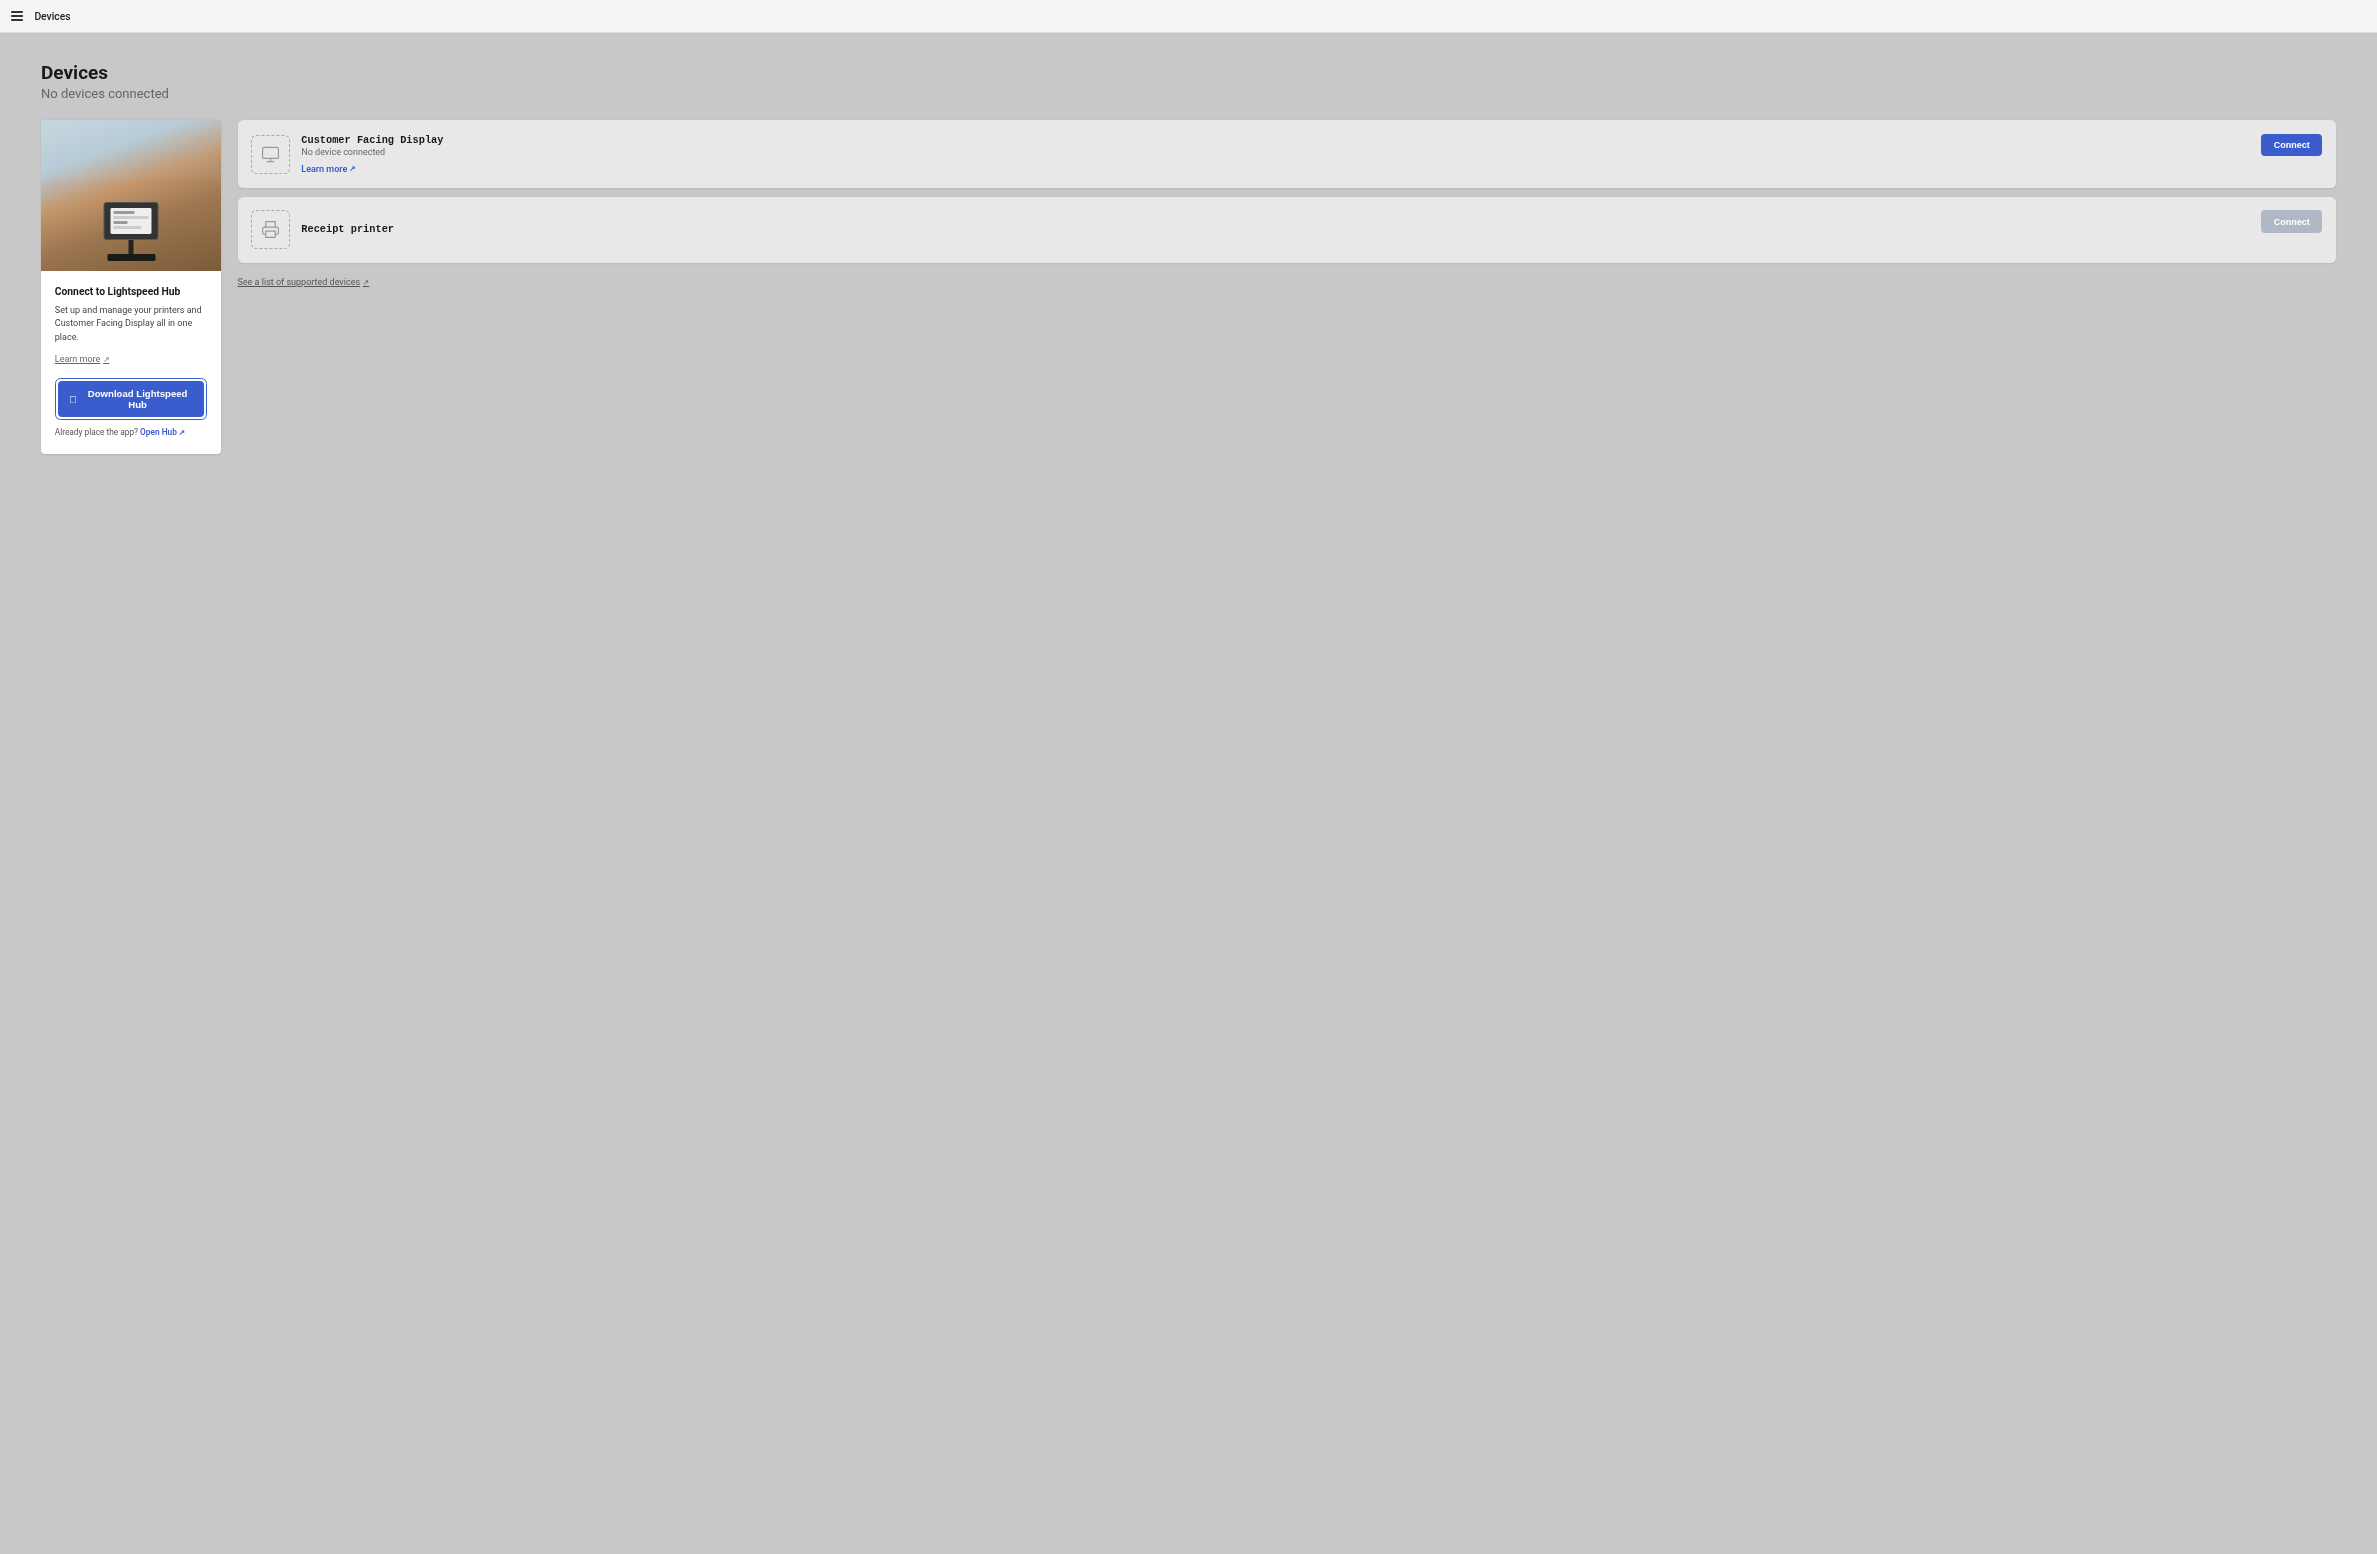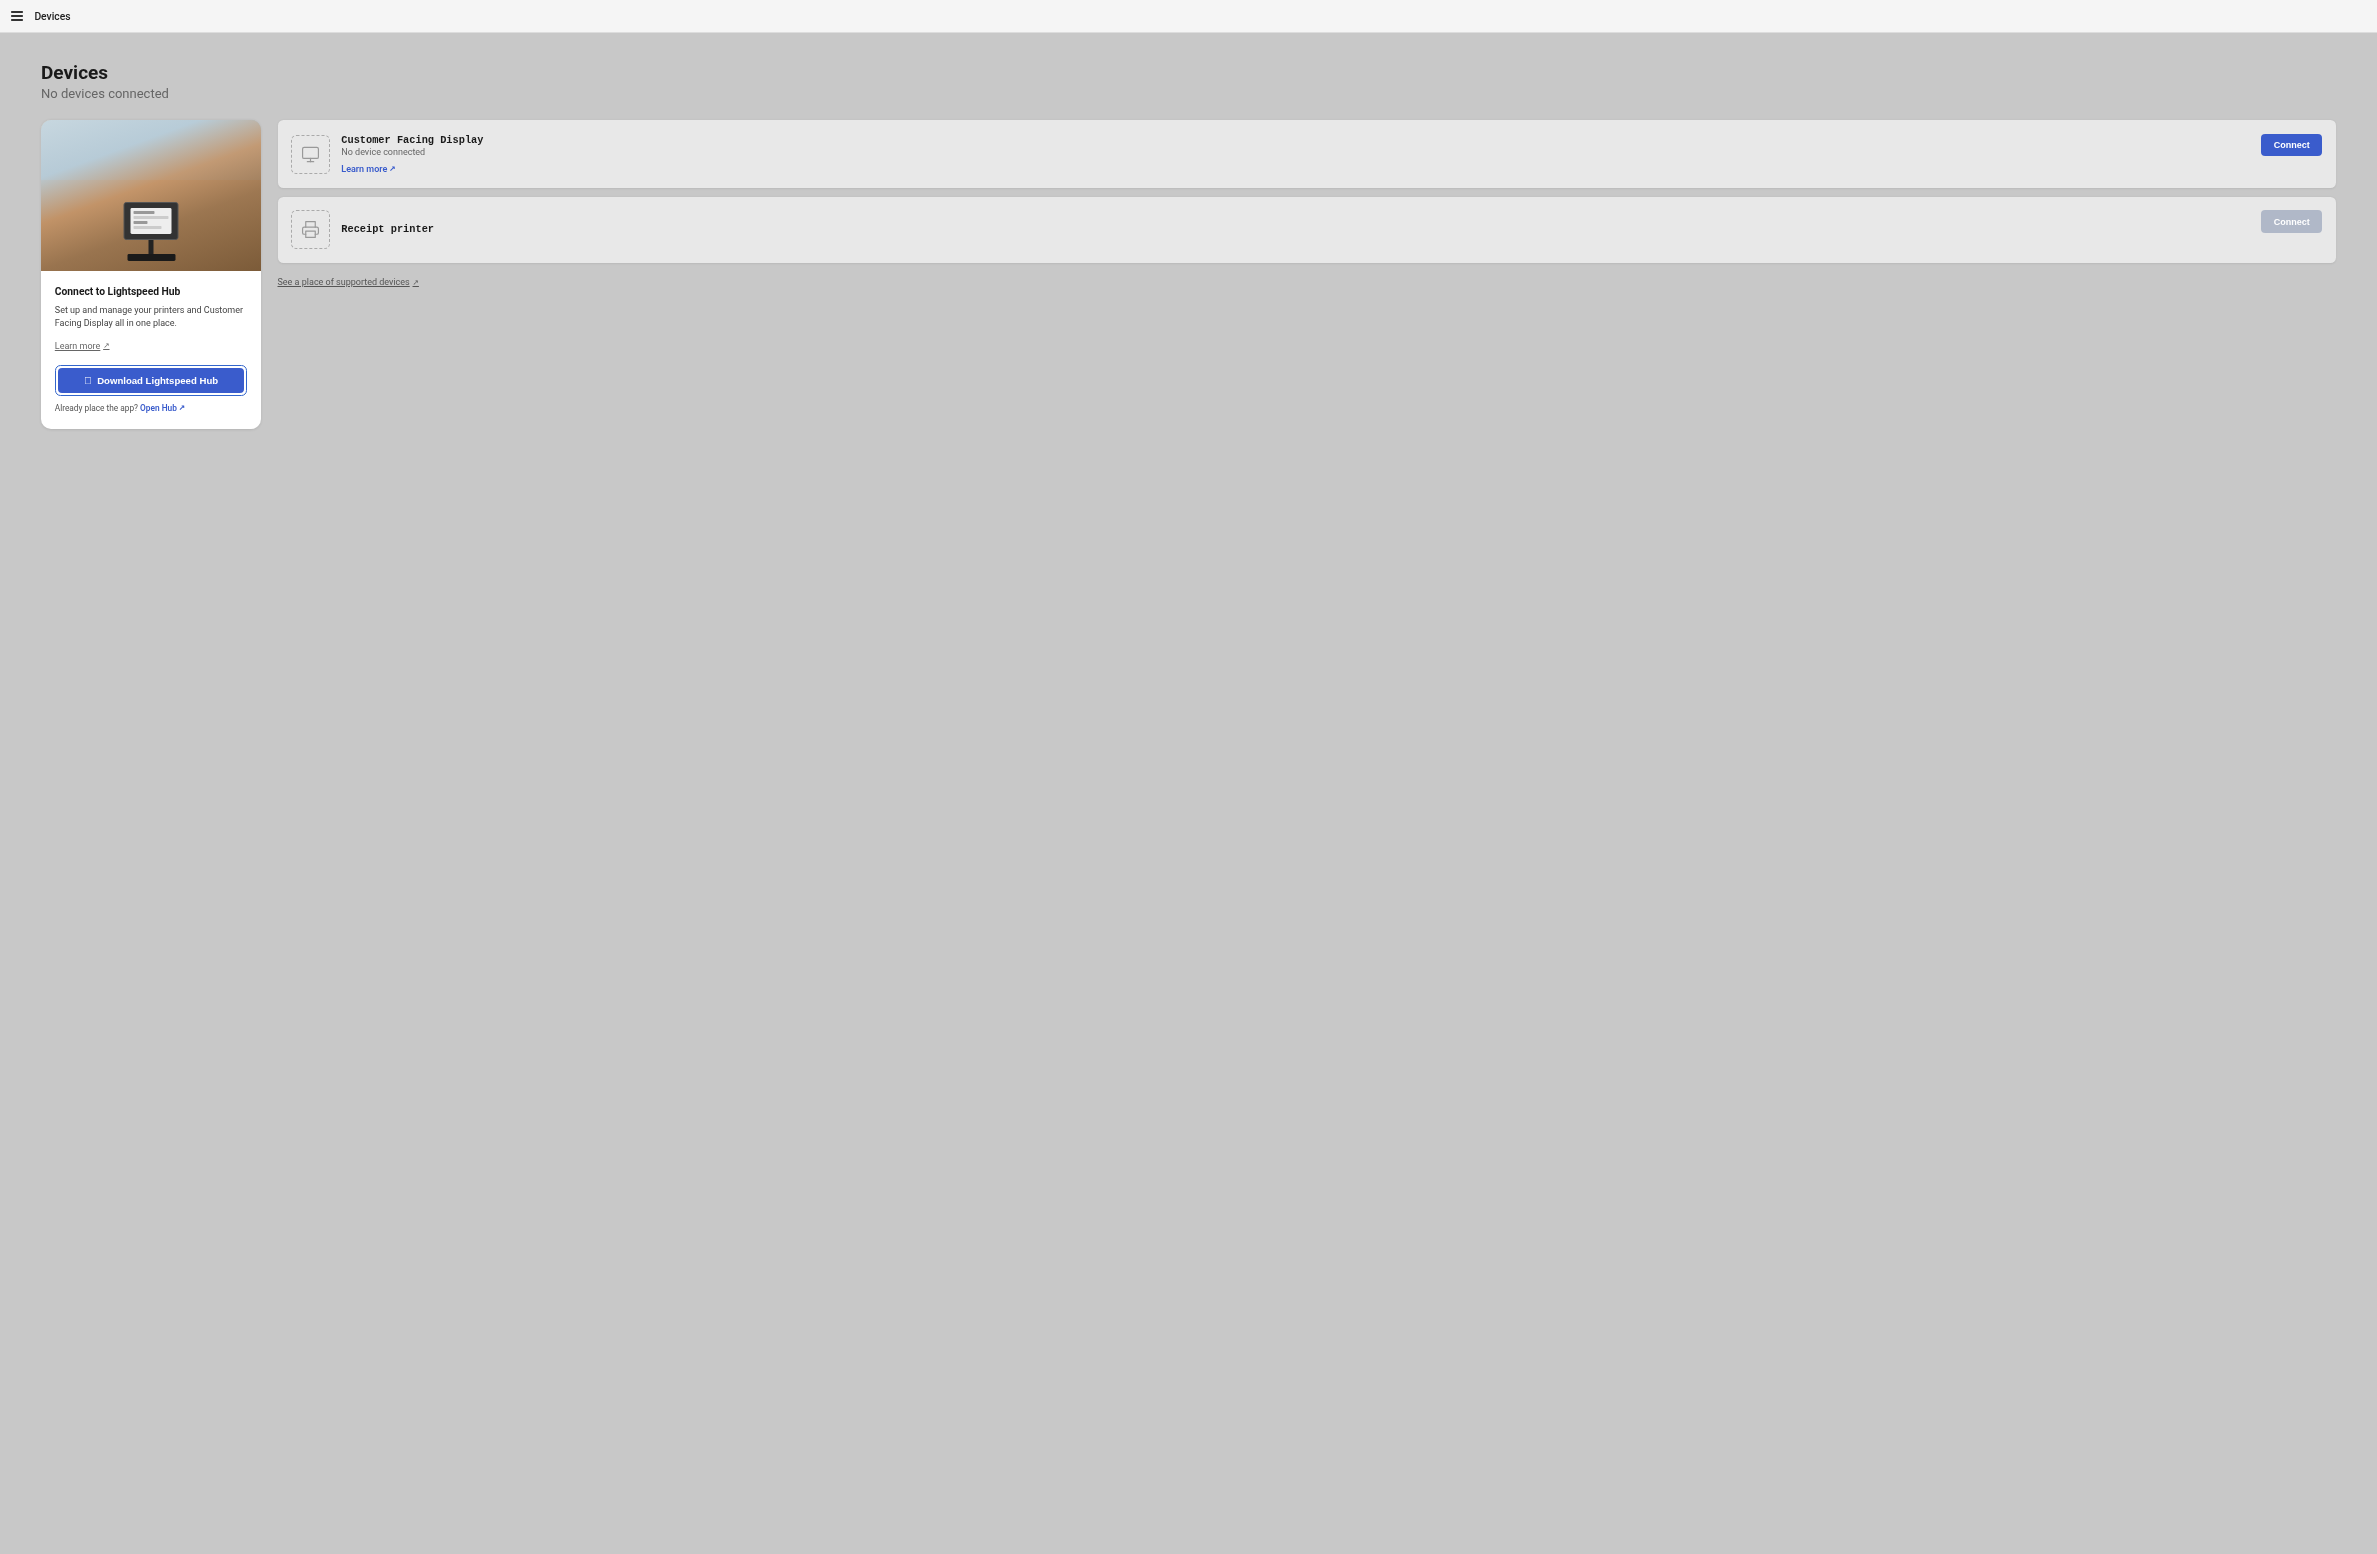--- a/index.html
+++ b/index.html
@@ -62,23 +62,23 @@
     
     .content-row {
       display: flex;
       gap: 16.5px;
       align-items: flex-start;
     }
 
     
     .left-card {
       background: #fff;
-      border-radius: 10px;
+      border-radius: 4px;
       overflow: hidden;
-      width: 220px;
+      width: 180px;
       flex-shrink: 0;
       box-shadow: 0 0.7px 2.8px rgba(0,0,0,0.1);
     }
     .left-card-image {
       width: 100%;
       height: 151px;
       background: linear-gradient(135deg, #d4b896 0%, #c9a87c 30%, #8b7355 60%, #5c4a32 100%);
       position: relative;
       overflow: hidden;
     }
@@ -394,20 +394,20 @@
             <rect x="6" y="14" width="12" height="8"></rect>
           </svg>
         </div>
         <div class="device-info">
           <div class="device-name">Receipt printer</div>
         </div>
         <button class="connect-btn disabled" disabled="">Connect</button>
       </div>
 
       <a class="supported-devices-link">
-        <span>See a place of supported devices</span>
+        <span>See a list of supported devices</span>
         <span class="external-icon">↗</span>
       </a>
 
     </div>
   </div>
 </div>
 
 
 </body></html>

